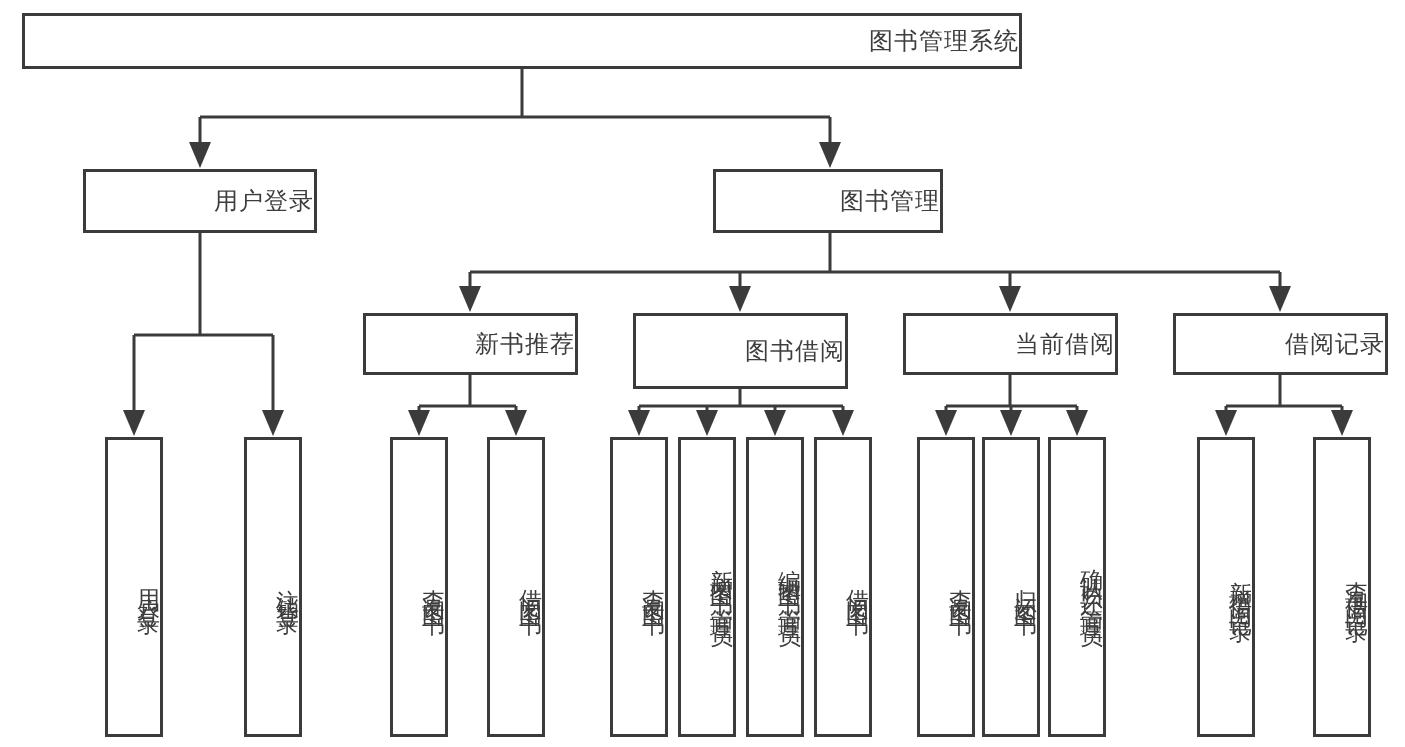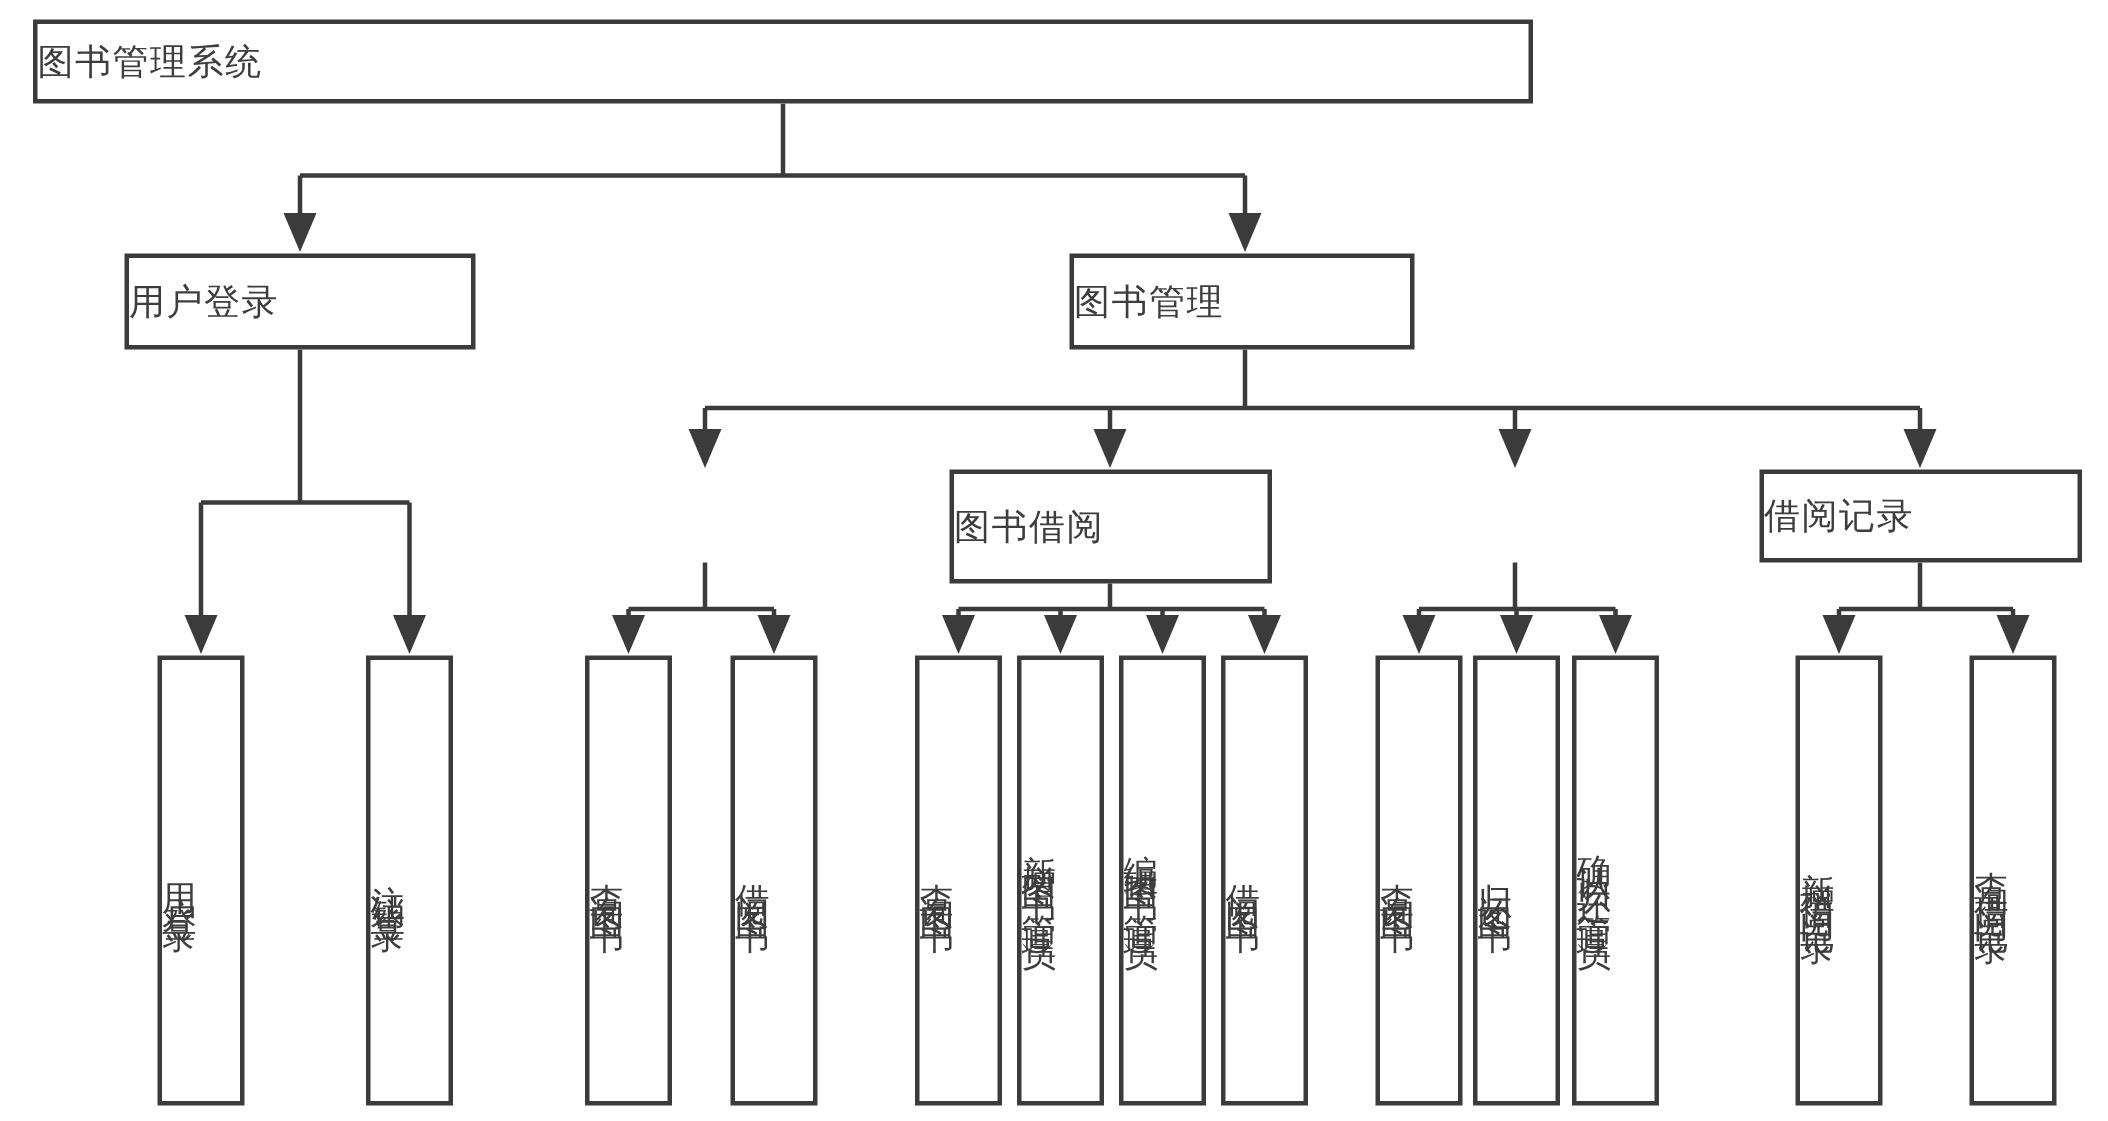--- a/index.html
+++ b/index.html
@@ -17,21 +17,21 @@
     overflow:hidden;
   }
   .connectors{position:absolute;left:0;top:0;z-index:1;}
   .connectors path{stroke:var(--stroke);stroke-width:3;fill:none;}
   .connectors polygon{fill:var(--stroke);stroke:none;}
   .box{
     position:absolute;
     background:var(--bg);
     border:3px solid var(--stroke);
     box-sizing:border-box;
-    display:flex;align-items:center;justify-content:flex-start;
+    display:flex;align-items:center;justify-content:flex-end;
     color:var(--text);
     z-index:2;
   }
   .box.h{font-size:24px;letter-spacing:1px;white-space:nowrap;}
   .box.v{width:58px;top:437px;height:300px;}
   .vtext{
     writing-mode:vertical-rl;
     text-orientation:mixed;
     font-size:23px;
     letter-spacing:8px;
@@ -106,22 +106,28 @@
     <span>图书管理系统</span>
   </div>
 
   <div class="box h" style="left:83px;top:169px;width:234px;height:64px;">
     <span>用户登录</span>
   </div>
   <div class="box h" style="left:713px;top:169px;width:230px;height:64px;">
     <span>图书管理</span>
   </div>
 
+  <div class="box h" style="left:363px;top:313px;width:215px;height:62px;">
+    <span>新书推荐</span>
+  </div>
   <div class="box h" style="left:633px;top:313px;width:215px;height:76px;">
     <span>图书借阅</span>
+  </div>
+  <div class="box h" style="left:903px;top:313px;width:215px;height:62px;">
+    <span>当前借阅</span>
   </div>
   <div class="box h" style="left:1173px;top:313px;width:215px;height:62px;">
     <span>借阅记录</span>
   </div>
 
   <div class="box v" style="left:105px;">
     <span class="vtext">用户登录</span>
   </div>
   <div class="box v" style="left:244px;">
     <span class="vtext">注销登录</span>

